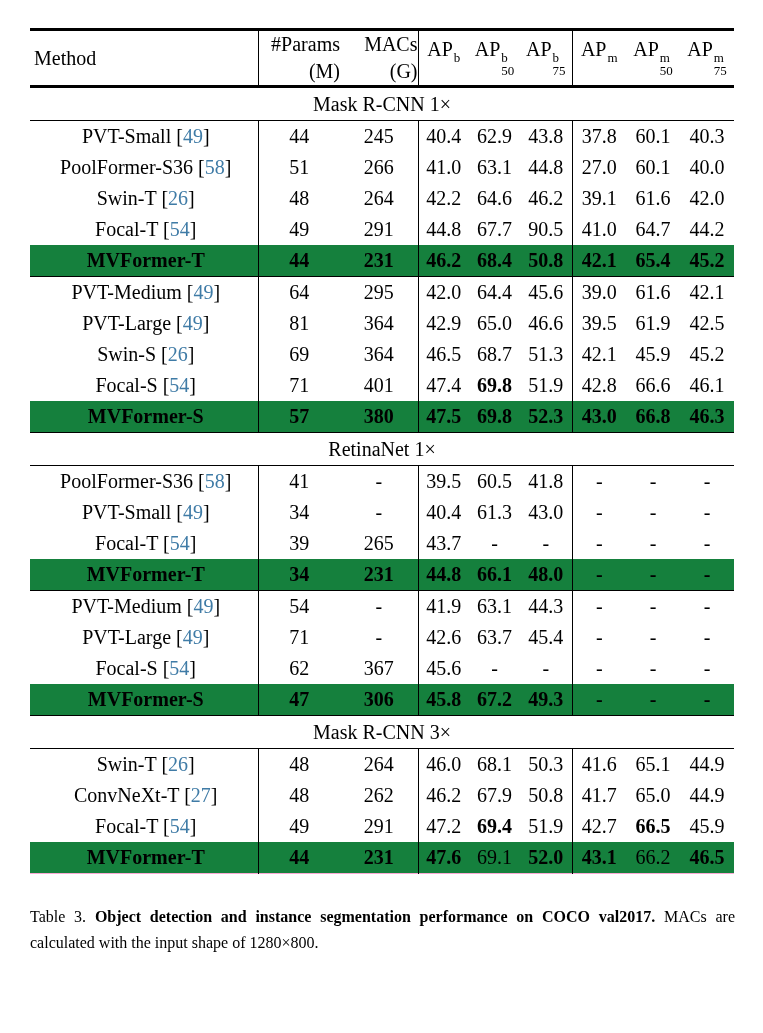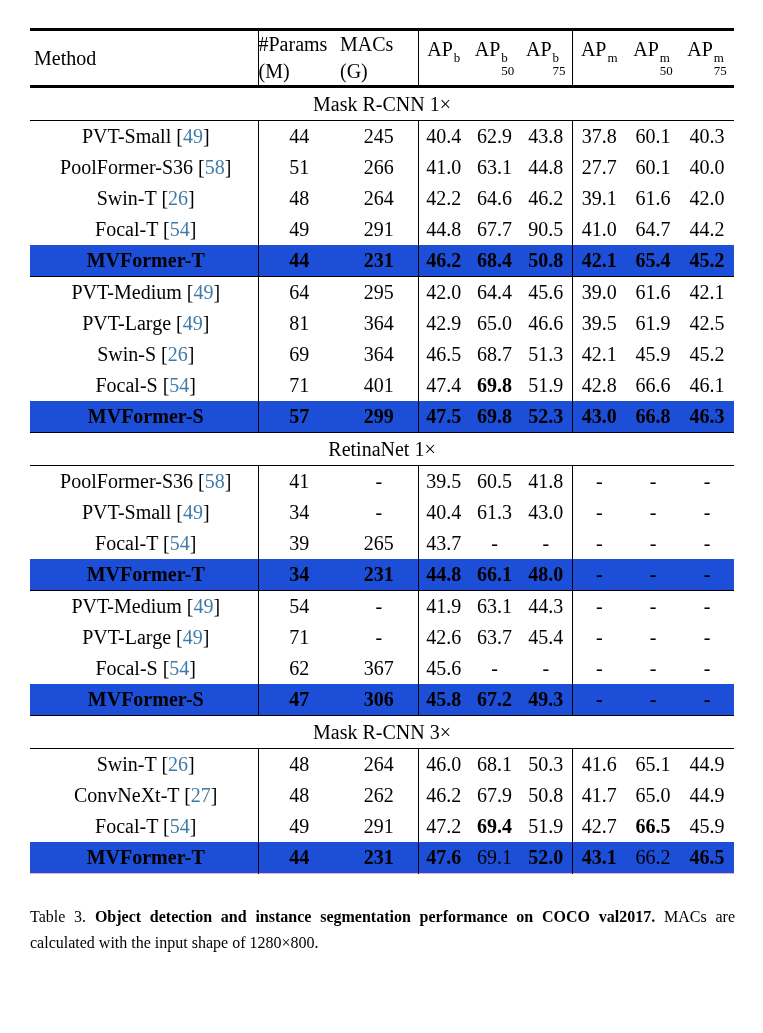--- a/index.html
+++ b/index.html
@@ -9,28 +9,28 @@
     overflow:hidden; position:relative;
   }
   table.results {
     border-collapse:collapse; table-layout:fixed;
     width:704px; margin:28px 0 0 30px;
     border-top:3px solid #000; border-bottom:1px solid #f9a8d4;
   }
   thead tr { border-bottom:3px solid #000; }
   th { font-weight:normal; font-size:20px; padding:0; vertical-align:middle; }
   th.method-h { text-align:left; padding-left:4px; }
-  th .hline { text-align:left; line-height:1.35; }
+  th .hline { text-align:right; line-height:1.35; }
   td { font-size:20px; text-align:center; height:31px; padding:0; white-space:nowrap; }
   td.method { text-align:center; padding-left:4px; }
   .vl { border-left:1.2px solid #000; }
   tr.section-row { border-top:1.5px solid #000; border-bottom:1.5px solid #000;margin-top:40px; }
   tr.section-row td { height:32px; font-size:20px; }
   tr.group-start { border-top:1.5px solid #000; }
-  tr.hl td { background:#1d4ed8; }
+  tr.hl td { background:#15803d; }
   .b { font-weight:bold; }
   .cite { color:#3f7ba6; }
   .supsub {
     display:inline-flex; flex-direction:column; line-height:1.05;
     vertical-align:-0.45em; font-size:13px; margin-left:1px; text-align:left;
   }
   .supsub .ssub { min-height:13px;font-family:Liberation Serif, serif; }
   .caption {
     margin:30px 28px 0 30px; font-size:16px; line-height:1.64;
     text-align:justify;
@@ -105,21 +105,21 @@
           <td>60.1</td>
           <td>40.3</td>
         </tr>
         <tr>
           <td class="method"><span>PoolFormer-S36</span> [<span class="cite">58</span>]</td>
           <td class="vl">51</td>
           <td>266</td>
           <td class="vl">41.0</td>
           <td>63.1</td>
           <td>44.8</td>
-          <td class="vl">27.7</td>
+          <td class="vl">27.0</td>
           <td>60.1</td>
           <td>40.0</td>
         </tr>
         <tr>
           <td class="method"><span>Swin-T</span> [<span class="cite">26</span>]</td>
           <td class="vl">48</td>
           <td>264</td>
           <td class="vl">42.2</td>
           <td>64.6</td>
           <td>46.2</td>
@@ -189,21 +189,21 @@
           <td class="vl">47.4</td>
           <td class="b">69.8</td>
           <td>51.9</td>
           <td class="vl">42.8</td>
           <td>66.6</td>
           <td>46.1</td>
         </tr>
         <tr class="hl">
           <td class="method"><span class="b">MVFormer-S</span></td>
           <td class="vl b">57</td>
-          <td class="b">299</td>
+          <td class="b">380</td>
           <td class="vl b">47.5</td>
           <td class="b">69.8</td>
           <td class="b">52.3</td>
           <td class="vl b">43.0</td>
           <td class="b">66.8</td>
           <td class="b">46.3</td>
         </tr>
         <tr class="section-row">
           <td colspan="9">RetinaNet 1×</td>
         </tr>

